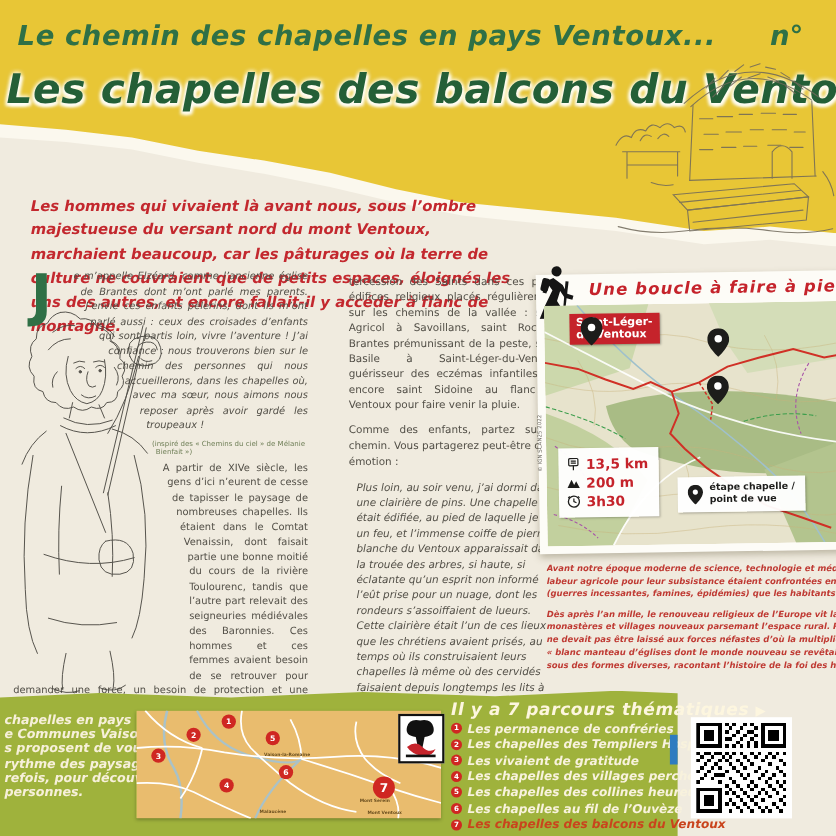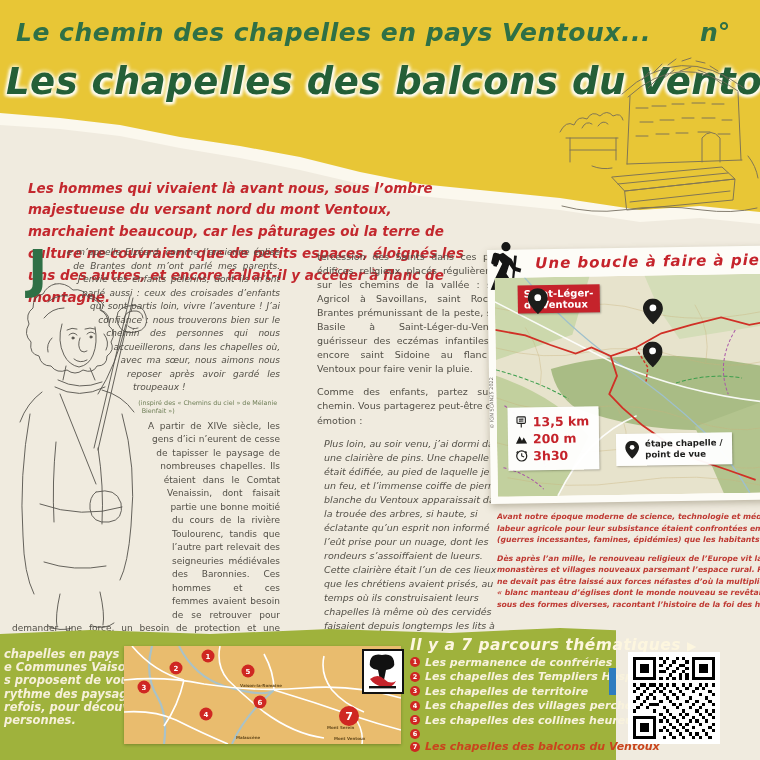--- a/index.html
+++ b/index.html
@@ -342,32 +342,33 @@
     <div class="theme-item">
         <span class="badge">1</span>
         <span class="lbl">Les permanence de confréries</span>
       </div>
     <div class="theme-item">
         <span class="badge">2</span>
         <span class="lbl">Les chapelles des Templiers Hospitaliers</span>
       </div>
     <div class="theme-item">
         <span class="badge">3</span>
-        <span class="lbl">Les chapelles de territoire</span>
+        <span class="lbl">Les vivaient de gratitude</span>
       </div>
     <div class="theme-item">
         <span class="badge">4</span>
         <span class="lbl">Les chapelles des villages perchés</span>
       </div>
     <div class="theme-item">
         <span class="badge">5</span>
         <span class="lbl">Les chapelles des collines heureuses</span>
       </div>
     <div class="theme-item">
         <span class="badge">6</span>
+        <span class="lbl">Les chapelles au fil de l’Ouvèze</span>
       </div>
     <div class="theme-item hl">
         <span class="badge">7</span>
         <span class="lbl">Les chapelles des balcons du Ventoux</span>
       </div>
   </div>
 
   <div class="qr">
     <svg viewBox="0 0 25 25" width="82" height="82" shape-rendering="crispEdges">
       <rect width="25" height="25" fill="#fff"></rect>

